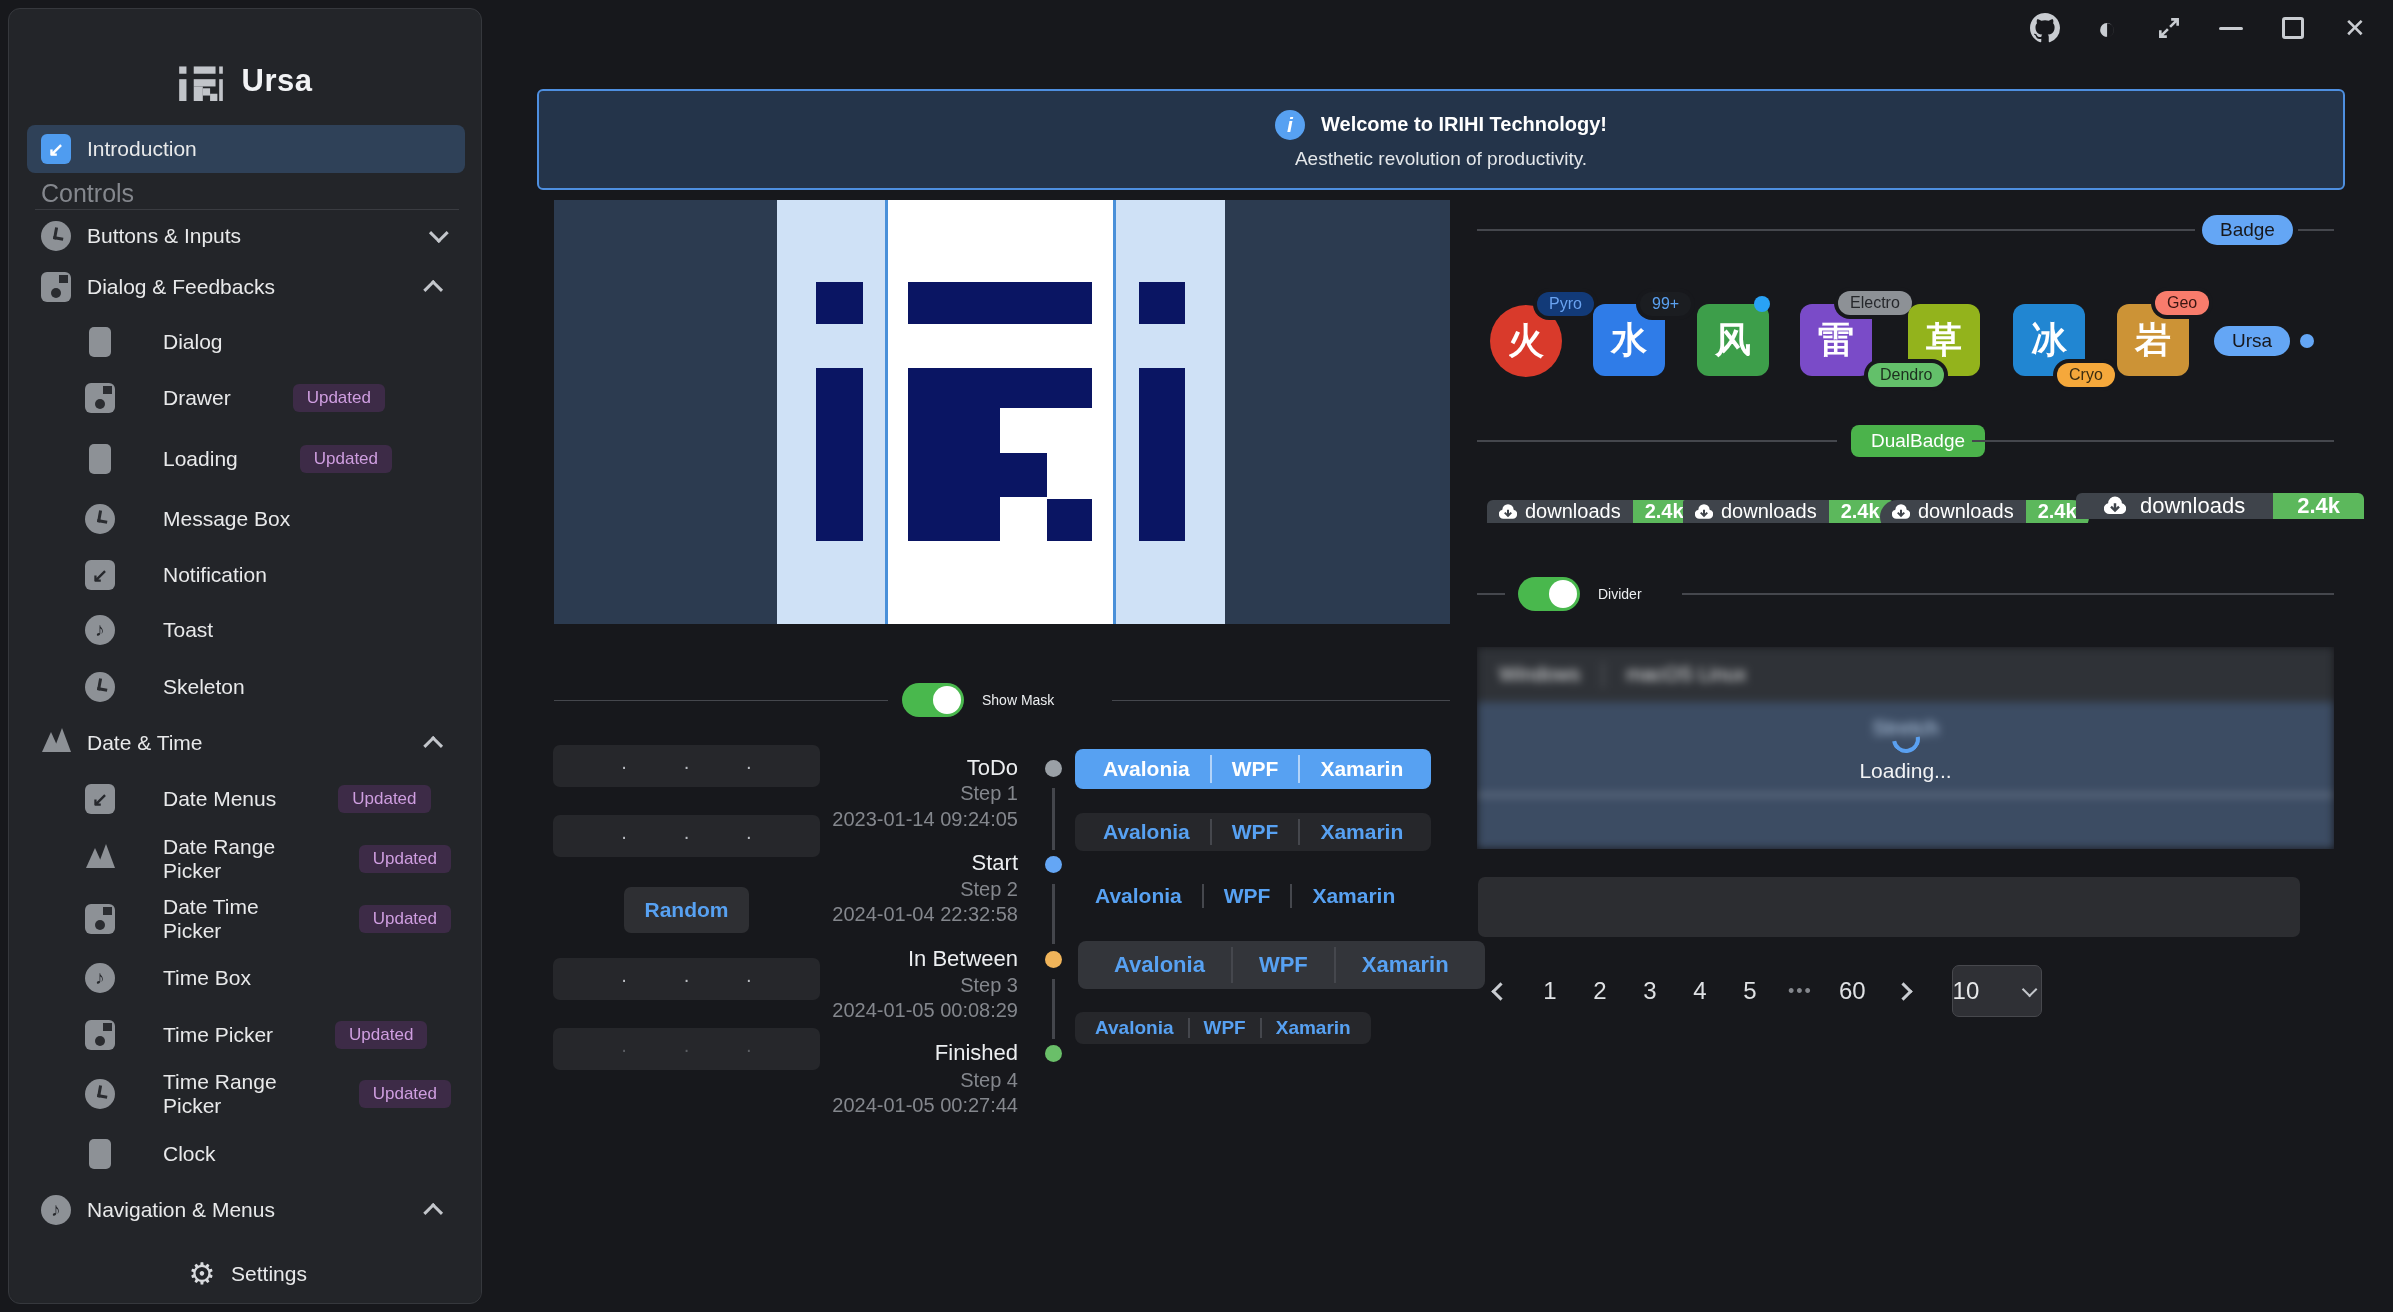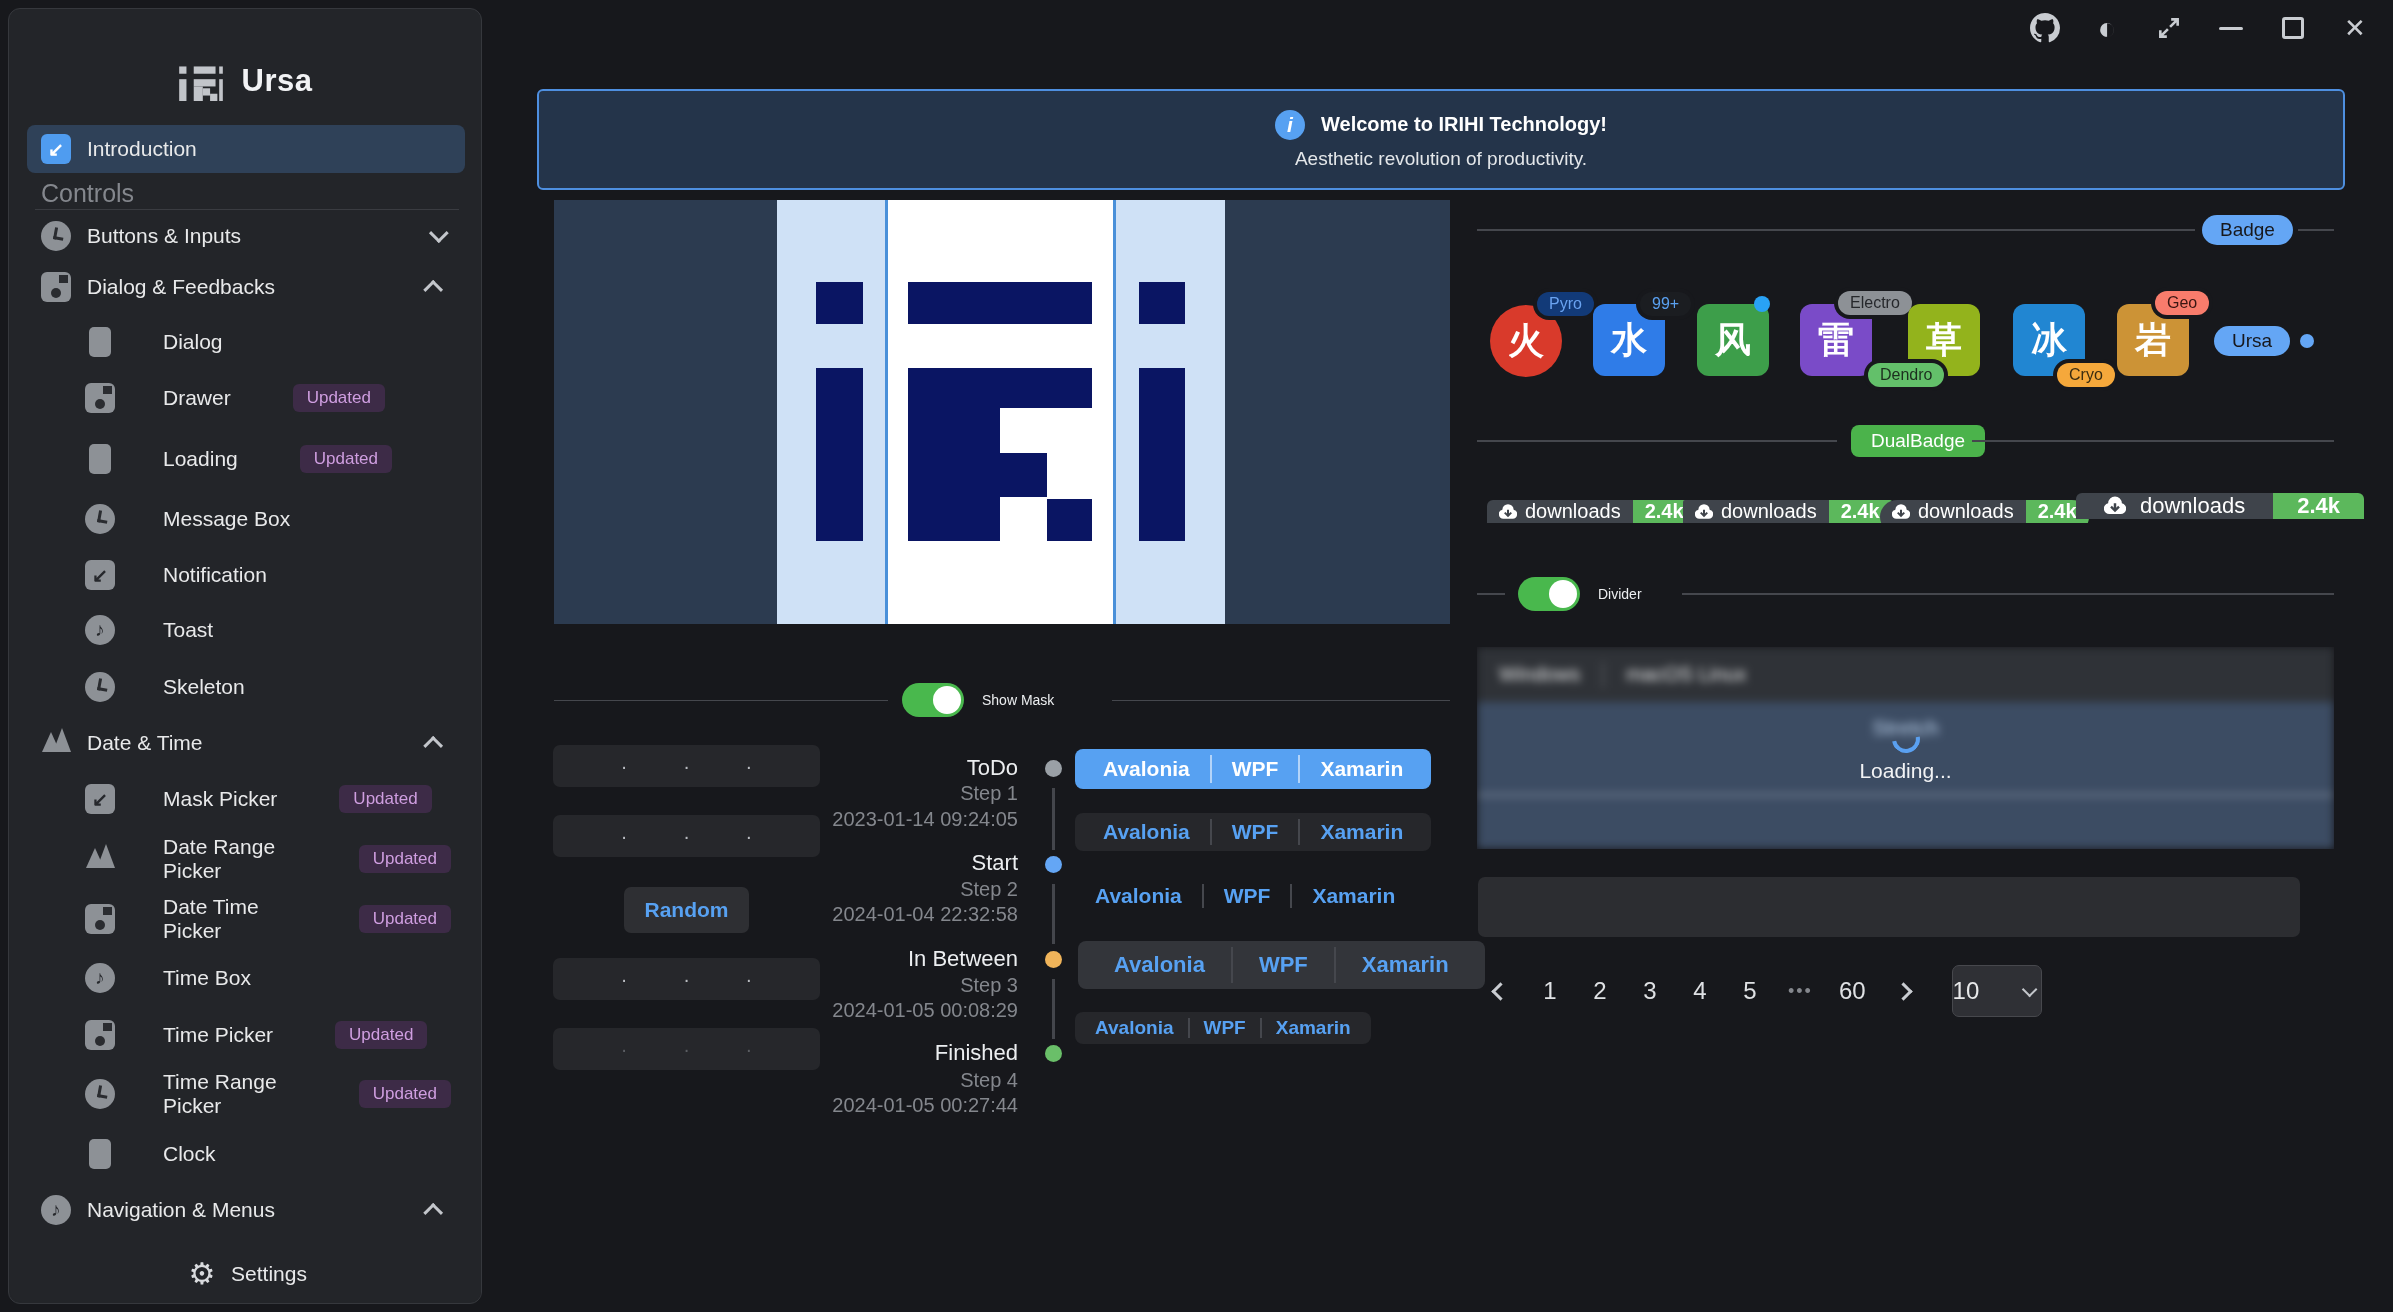--- a/index.html
+++ b/index.html
@@ -240,21 +240,21 @@
     </div>
 
     <div class="nav-item group" style="top:712px">
       <span class="ic ic-trees"></span>
       <span class="lbl">Date &amp; Time</span>
       <span class="chev up"></span>
     </div>
 
     <div class="nav-item child" style="top:768px">
       <span class="ic ic-sqarrow">↙</span>
-      <span class="lbl">Mask Picker</span>
+      <span class="lbl">Date Menus</span>
       <span class="upd">Updated</span>
     </div>
     <div class="nav-item child" style="top:828px">
       <span class="ic ic-trees"></span>
       <span class="lbl">Date Range Picker</span>
       <span class="upd">Updated</span>
     </div>
     <div class="nav-item child" style="top:888px">
       <span class="ic ic-floppy"></span>
       <span class="lbl">Date Time Picker</span>

